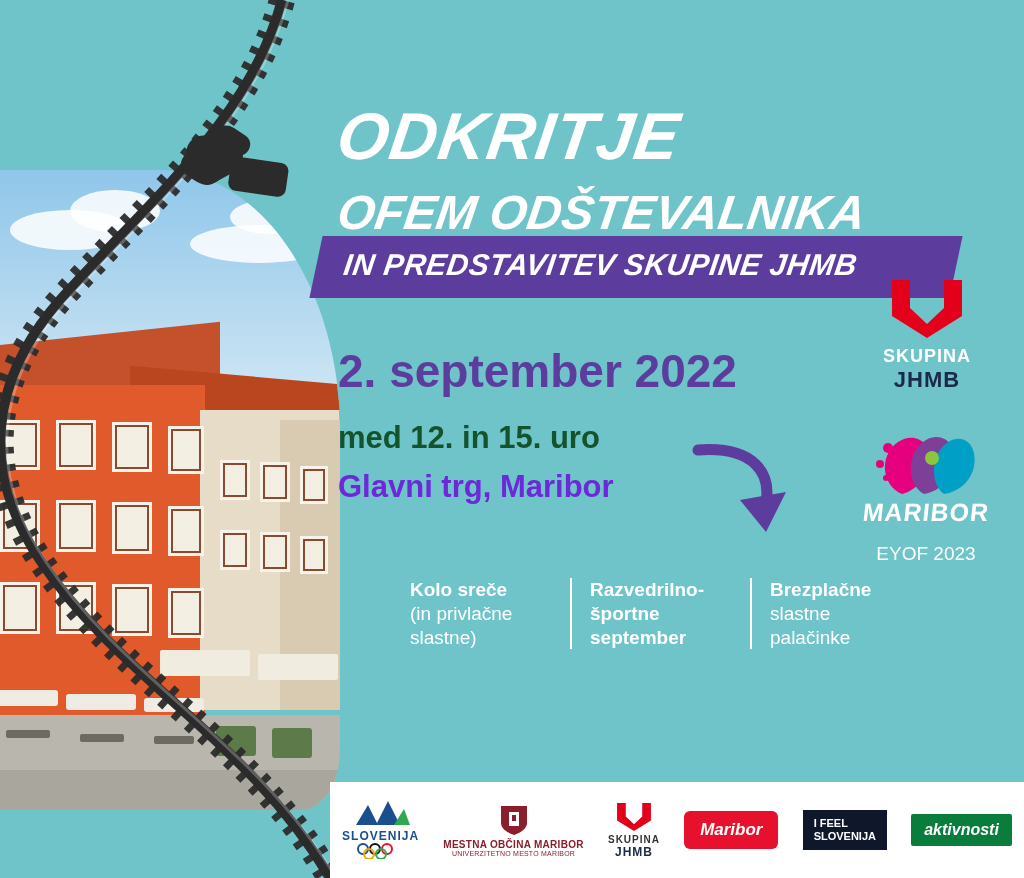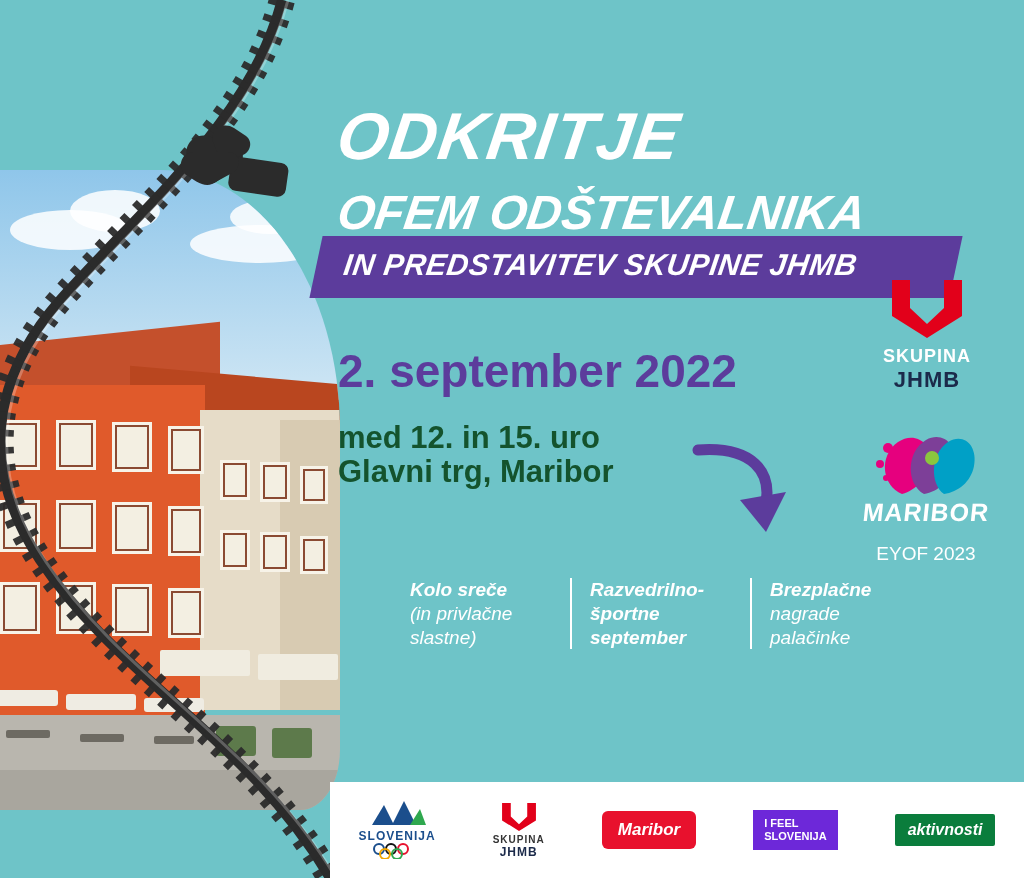--- a/index.html
+++ b/index.html
@@ -152,23 +152,23 @@
   }
   .time {
     position: absolute;
     left: 338px; top: 420px;
     font-size: 31px;
     color: #14532d;
     font-weight: bold;
   }
   .place {
     position: absolute;
-    left: 338px; top: 454px;
+    left: 338px; top: 469px;
     font-size: 31px;
-    color: #14532d;
+    color: #6d28d9;
     font-weight: bold;
   }
   .arrow {
     position: absolute;
     left: 690px; top: 440px;
     width: 110px; height: 100px;
   }
 
   
   .cols {
@@ -177,21 +177,20 @@
     width: 520px;
     display: flex;
     gap: 0;
   }
   .col {
     padding: 0 18px;
     width: 150px;
     color: #ffffff;
     font-size: 19px;
     line-height: 1.25;
-    font-style: italic;
   }
   .col:first-child { padding-left: 0; }
   .col + .col { border-left: 2px solid #ffffff; }
   .col b { font-weight: bold; }
 
   
   .jhmb-logo {
     position: absolute; left: 862px; top: 278px;
     width: 130px; text-align: center;
   }
@@ -228,21 +227,21 @@
   .f-sl-t { font-size: 12px; font-weight: bold; color:#1b4e8c; letter-spacing:1px; }
   .f-mb-t1 { font-size: 10px; font-weight: bold; color:#8c1d2b; letter-spacing:.3px;}
   .f-mb-t2 { font-size: 7px; color:#8c1d2b; letter-spacing:.2px;}
   .f-jh-t1 { font-size: 10px; font-weight: bold; color:#333; letter-spacing:1px;}
   .f-jh-t2 { font-size: 12px; font-weight: bold; color:#1b2a4a; letter-spacing:1px;}
   .f-maribor {
     background:#e8112d; color:#fff; font-weight:bold; font-size:17px;
     padding:9px 16px; border-radius:6px; font-style:italic;
   }
   .f-ifs {
-    background:#6d28d9; color:#fff; font-size:11px; font-weight:bold;
+    background:#0f172a; color:#fff; font-size:11px; font-weight:bold;
     padding:7px 11px; line-height:1.15; text-align:left;
   }
   .f-europlakat {
     background:#0a7d3c; color:#fff; font-weight:bold; font-size:16px;
     padding:7px 13px; font-style:italic; border-radius:2px;
   }
 </style>
 </head>
 <body>
 
@@ -330,21 +329,21 @@
   <div class="cols">
     <div class="col">
       <b>Kolo sreče</b><br>
       <span>(in privlačne slastne)</span>
     </div>
     <div class="col">
       <b>Razvedrilno-športne september</b><br>
     </div>
     <div class="col">
       <b>Brezplačne</b><br>
-      <span>nagrade palačinke</span>
+      <span>slastne palačinke</span>
     </div>
   </div>
 
   <div class="jhmb-logo">
     <svg class="jhmb-mark" viewBox="0 0 74 62">
       <path d="M2 2 L20 2 L20 30 L37 46 L54 30 L54 2 L72 2 L72 38 L37 60 L2 38 Z" fill="#e2001a"></path>
     </svg>
     <div class="jhmb-t1">SKUPINA</div>
     <div class="jhmb-t2">JHMB</div>
   </div>
@@ -374,20 +373,29 @@
       <div class="f-sl-t">SLOVENIJA</div>
       <svg width="56" height="16" viewBox="0 0 56 16">
         <circle cx="10" cy="6" r="5" fill="none" stroke="#1b4e8c" stroke-width="2"></circle>
         <circle cx="22" cy="6" r="5" fill="none" stroke="#111" stroke-width="2"></circle>
         <circle cx="34" cy="6" r="5" fill="none" stroke="#e8112d" stroke-width="2"></circle>
         <circle cx="16" cy="11" r="5" fill="none" stroke="#f0a500" stroke-width="2"></circle>
         <circle cx="28" cy="11" r="5" fill="none" stroke="#2fa84f" stroke-width="2"></circle>
       </svg>
     </div>
 
+    <div class="f-item">
+      <svg width="34" height="34" viewBox="0 0 34 34">
+        <path d="M4 3 L30 3 L30 20 C30 28 17 32 17 32 C17 32 4 28 4 20 Z" fill="#8c1d2b"></path>
+        <rect x="12" y="9" width="10" height="14" fill="#ffffff"></rect>
+        <rect x="15" y="12" width="4" height="6" fill="#8c1d2b"></rect>
+      </svg>
+      <div class="f-mb-t1">MESTNA OBČINA MARIBOR</div>
+      <div class="f-mb-t2">UNIVERZITETNO MESTO MARIBOR</div>
+    </div>
 
     <div class="f-item">
       <svg width="36" height="30" viewBox="0 0 74 62">
         <path d="M2 2 L20 2 L20 30 L37 46 L54 30 L54 2 L72 2 L72 38 L37 60 L2 38 Z" fill="#e2001a"></path>
       </svg>
       <div class="f-jh-t1">SKUPINA</div>
       <div class="f-jh-t2">JHMB</div>
     </div>
 
     <div class="f-maribor">Maribor</div>

